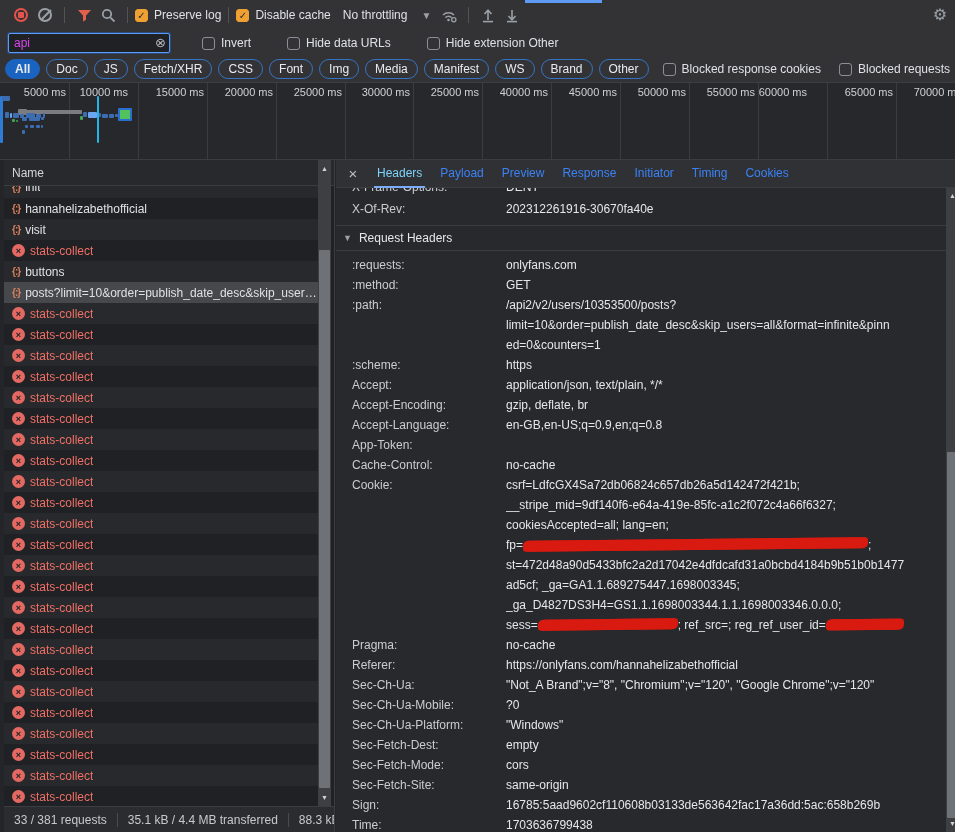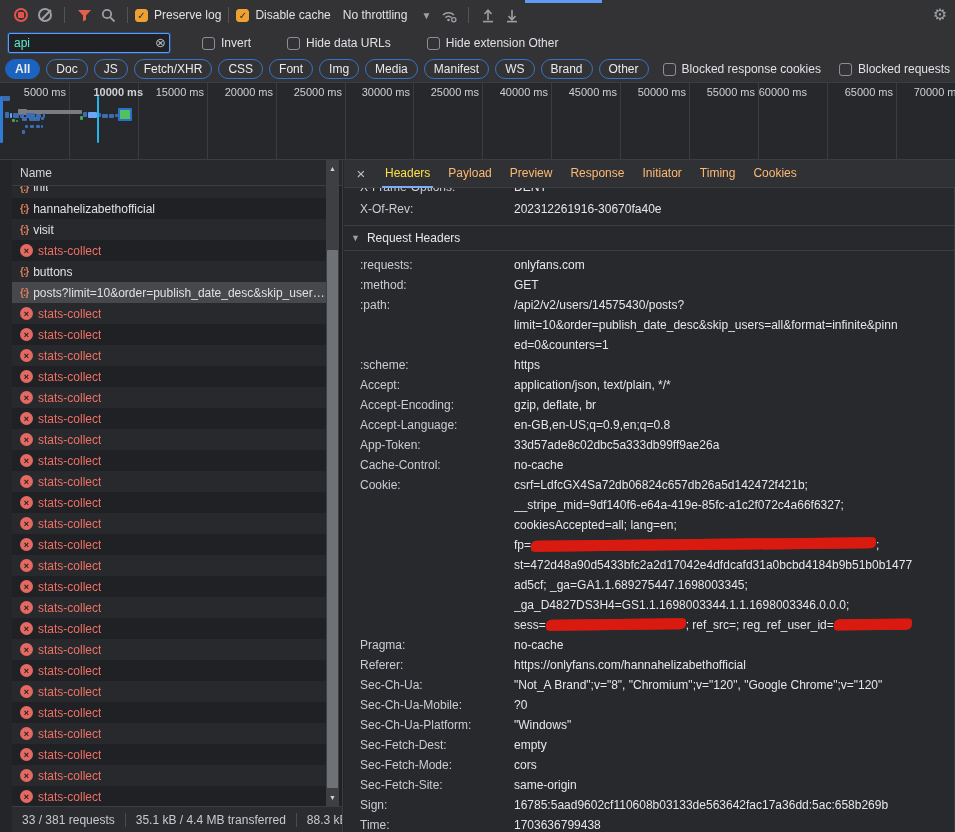--- a/index.html
+++ b/index.html
@@ -27,37 +27,37 @@
   .cbx .box.checked { background:#efa032; border-color:#efa032; color:#2b2b2e; }
   .cbl { color:#dfe1e5; white-space:nowrap; }
   .throttle { display:flex; align-items:center; gap:14px; margin-left:12px; cursor:pointer; }
   .caret { color:#9aa0a6; font-size:10px; }
   .gear { margin-left:auto; margin-right:8px; color:#9aa0a6; font-size:16px; line-height:16px; cursor:pointer; }
   svg.tico { display:block; }
   
   .tb-filter { top:30px; height:26px; padding-left:8px; }
   .filter-box { position:relative; width:162px; height:20px; border:1px solid #5a9cf8; border-radius:2px;
                 background:#202124; display:flex; align-items:center; flex:none; box-shadow:0 0 0 1px #2b4a7d; }
-  .filter-box input { background:transparent; border:none; outline:none; color:#5eead4; font:12px "Liberation Sans","DejaVu Sans",sans-serif; width:130px; padding-left:5px; }
+  .filter-box input { background:transparent; border:none; outline:none; color:#d946ef; font:12px "Liberation Sans","DejaVu Sans",sans-serif; width:130px; padding-left:5px; }
   .filter-clear { position:absolute; right:3px; top:2px; color:#b7bbc2; font-size:13px; line-height:13px; cursor:pointer; }
   .tb-filter .cbx { margin-left:18px; }
   
   .tb-pills { top:56px; height:27px; padding-left:5px; border-bottom:1px solid #3c3d41; }
   .pillwrap { display:flex; gap:6px; align-items:center; }
   .pill { font:12px "Liberation Sans","DejaVu Sans",sans-serif; color:#e8eaed; background:transparent;
           border:1px solid #3574c4; border-radius:10px; padding:2px 9px; cursor:pointer; white-space:nowrap; }
   .pill.selected { background:#1b63c0; border-color:#1b63c0; font-weight:bold; }
   .pillchecks { display:flex; gap:18px; margin-left:14px; }
   
   .overview { position:absolute; left:0; top:83px; width:955px; height:77px; background:#27282b; border-bottom:1px solid #3c3d41; overflow:hidden; }
   .gline { position:absolute; top:0; width:1px; height:77px; background:#3b3c40; }
   .tlabel { position:absolute; top:3px; height:13px; color:#cdd1d6; font-size:11px; text-align:right; white-space:nowrap; }
   .bar { position:absolute; border-radius:1px; }
   
-  .main { position:absolute; left:12px; top:160px; width:819px; height:672px; }
+  .main { position:absolute; left:4px; top:160px; width:819px; height:672px; }
   .left-panel { position:absolute; left:0; top:0; width:331px; height:672px; border-right:1px solid #3c3d41; background:#202124; }
   .list-header { position:absolute; left:0; top:0; width:330px; height:26px; background:#28292c; border-bottom:1px solid #3c3d41;
                  line-height:26px; padding-left:8px; color:#d3d6da; }
   .rows { position:absolute; left:0; top:26px; width:314px; height:620px; overflow:hidden; }
   .req-row { height:21px; display:flex; align-items:center; padding-left:8px; gap:5px; cursor:pointer; white-space:nowrap; overflow:hidden; }
   .req-row:nth-child(odd)  { background:#28292c; }
   .req-row:nth-child(even) { background:#202124; }
   .req-row.selected { background:#47484c !important; }
   .req-row.clipped { height:12px; }
   .req-row.clipped > * { transform:translateY(-5px); }
@@ -74,22 +74,22 @@
   .vscroll { position:absolute; width:13px; background:#3e3f42; }
   .vs-left  { left:314px; top:0; height:646px; }
   .vs-right { right:0; top:28px; height:644px; }
   .vs-arrow { position:absolute; left:0; width:13px; height:12px; color:#cfd2d6; font-size:7px; text-align:center; line-height:12px; cursor:pointer; }
   .vs-thumb { position:absolute; left:1px; width:11px; background:#6e7175; border-radius:1px; cursor:pointer; }
   
   .right-panel { position:absolute; left:332px; top:0; width:623px; height:672px; background:#28292c; }
   .tabbar { position:absolute; left:0; top:0; width:623px; height:28px; background:#303134; border-bottom:1px solid #3c3d41;
             display:flex; align-items:center; padding-left:6px; }
   .closex { width:22px; height:22px; color:#bdc1c6; font-size:15px; display:flex; align-items:center; justify-content:center; cursor:pointer; margin-right:4px; }
-  .tab { padding:0 9px; height:28px; line-height:27px; color:#fdba74; cursor:pointer; position:relative; white-space:nowrap; }
-  .tab.active { color:#fde047; }
+  .tab { padding:0 9px; height:28px; line-height:27px; color:#3b82f6; cursor:pointer; position:relative; white-space:nowrap; }
+  .tab.active { color:#7dd3fc; }
   .tab.active::after { content:""; position:absolute; left:6px; right:6px; bottom:0; height:2px; background:#7cacf8; }
   .hcontent { position:absolute; left:0; top:28px; width:610px; height:644px; overflow:hidden; }
   .partial-row { height:9px; overflow:hidden; }
   .partial-row .hrow { transform:translateY(-11px); }
   .hrow { display:flex; line-height:20px; }
   .hname { width:170px; flex:none; padding-left:16px; color:#c9ccd2; white-space:nowrap; }
   .hval { flex:1; color:#e4e7eb; padding-right:8px; word-break:break-all; }
   .hline { height:20px; white-space:nowrap; overflow:hidden; }
   .rev-block { padding:2px 0 6px 0; border-bottom:1px solid #3c3d41; }
   .sec-head { height:25px; display:flex; align-items:center; gap:7px; padding-left:7px; border-bottom:1px solid #3c3d41; color:#e4e7eb; cursor:pointer; }
@@ -206,21 +206,21 @@
           <span class="box"></span>
           <span class="cbl">Blocked requests</span>
         </label>
       </div>
   </div>
 
   <div class="overview" id="overview">
       <div class="gline" style="left: 69px;"></div>
       <div class="tlabel" style="left: -3px; width: 69px;">5000 ms</div>
       <div class="gline" style="left: 138px;"></div>
-      <div class="tlabel" style="left: 74px; width: 69px; font-weight: bold;">10000 ms</div>
+      <div class="tlabel" style="left: 59px; width: 69px;">10000 ms</div>
       <div class="gline" style="left: 207px;"></div>
       <div class="tlabel" style="left: 135px; width: 69px;">15000 ms</div>
       <div class="gline" style="left: 276px;"></div>
       <div class="tlabel" style="left: 204px; width: 69px;">20000 ms</div>
       <div class="gline" style="left: 345px;"></div>
       <div class="tlabel" style="left: 273px; width: 69px;">25000 ms</div>
       <div class="gline" style="left: 413px;"></div>
       <div class="tlabel" style="left: 341px; width: 69px;">30000 ms</div>
       <div class="gline" style="left: 482px;"></div>
       <div class="tlabel" style="left: 410px; width: 69px;">25000 ms</div>
@@ -444,21 +444,21 @@
               <div class="hname">:requests:</div>
               <div class="hval">onlyfans.com</div>
             </div>
             <div class="hrow">
               <div class="hname">:method:</div>
               <div class="hval">GET</div>
             </div>
             <div class="hrow">
               <div class="hname">:path:</div>
               <div class="hval">
-                <div class="hline"><span class="ht">/api2/v2/users/14575430/posts?</span></div>
+                <div class="hline"><span class="ht">/api2/v2/users/10353500/posts?</span></div>
                 <div class="hline"><span class="ht">limit=10&amp;order=publish_date_desc&amp;skip_users=all&amp;format=infinite&amp;pinn</span></div>
                 <div class="hline"><span class="ht">ed=0&amp;counters=1</span></div>
               </div>
             </div>
             <div class="hrow">
               <div class="hname">:scheme:</div>
               <div class="hval">https</div>
             </div>
             <div class="hrow">
               <div class="hname">Accept:</div>
@@ -467,21 +467,20 @@
             <div class="hrow">
               <div class="hname">Accept-Encoding:</div>
               <div class="hval">gzip, deflate, br</div>
             </div>
             <div class="hrow">
               <div class="hname">Accept-Language:</div>
               <div class="hval">en-GB,en-US;q=0.9,en;q=0.8</div>
             </div>
             <div class="hrow">
               <div class="hname">App-Token:</div>
-              <div class="hval">33d57ade8c02dbc5a333db99ff9ae26a</div>
             </div>
             <div class="hrow">
               <div class="hname">Cache-Control:</div>
               <div class="hval">no-cache</div>
             </div>
             <div class="hrow">
               <div class="hname">Cookie:</div>
               <div class="hval">
                 <div class="hline"><span class="ht">csrf=LdfcGX4Sa72db06824c657db26a5d142472f421b;</span></div>
                 <div class="hline"><span class="ht">__stripe_mid=9df140f6-e64a-419e-85fc-a1c2f072c4a66f6327;</span></div>

